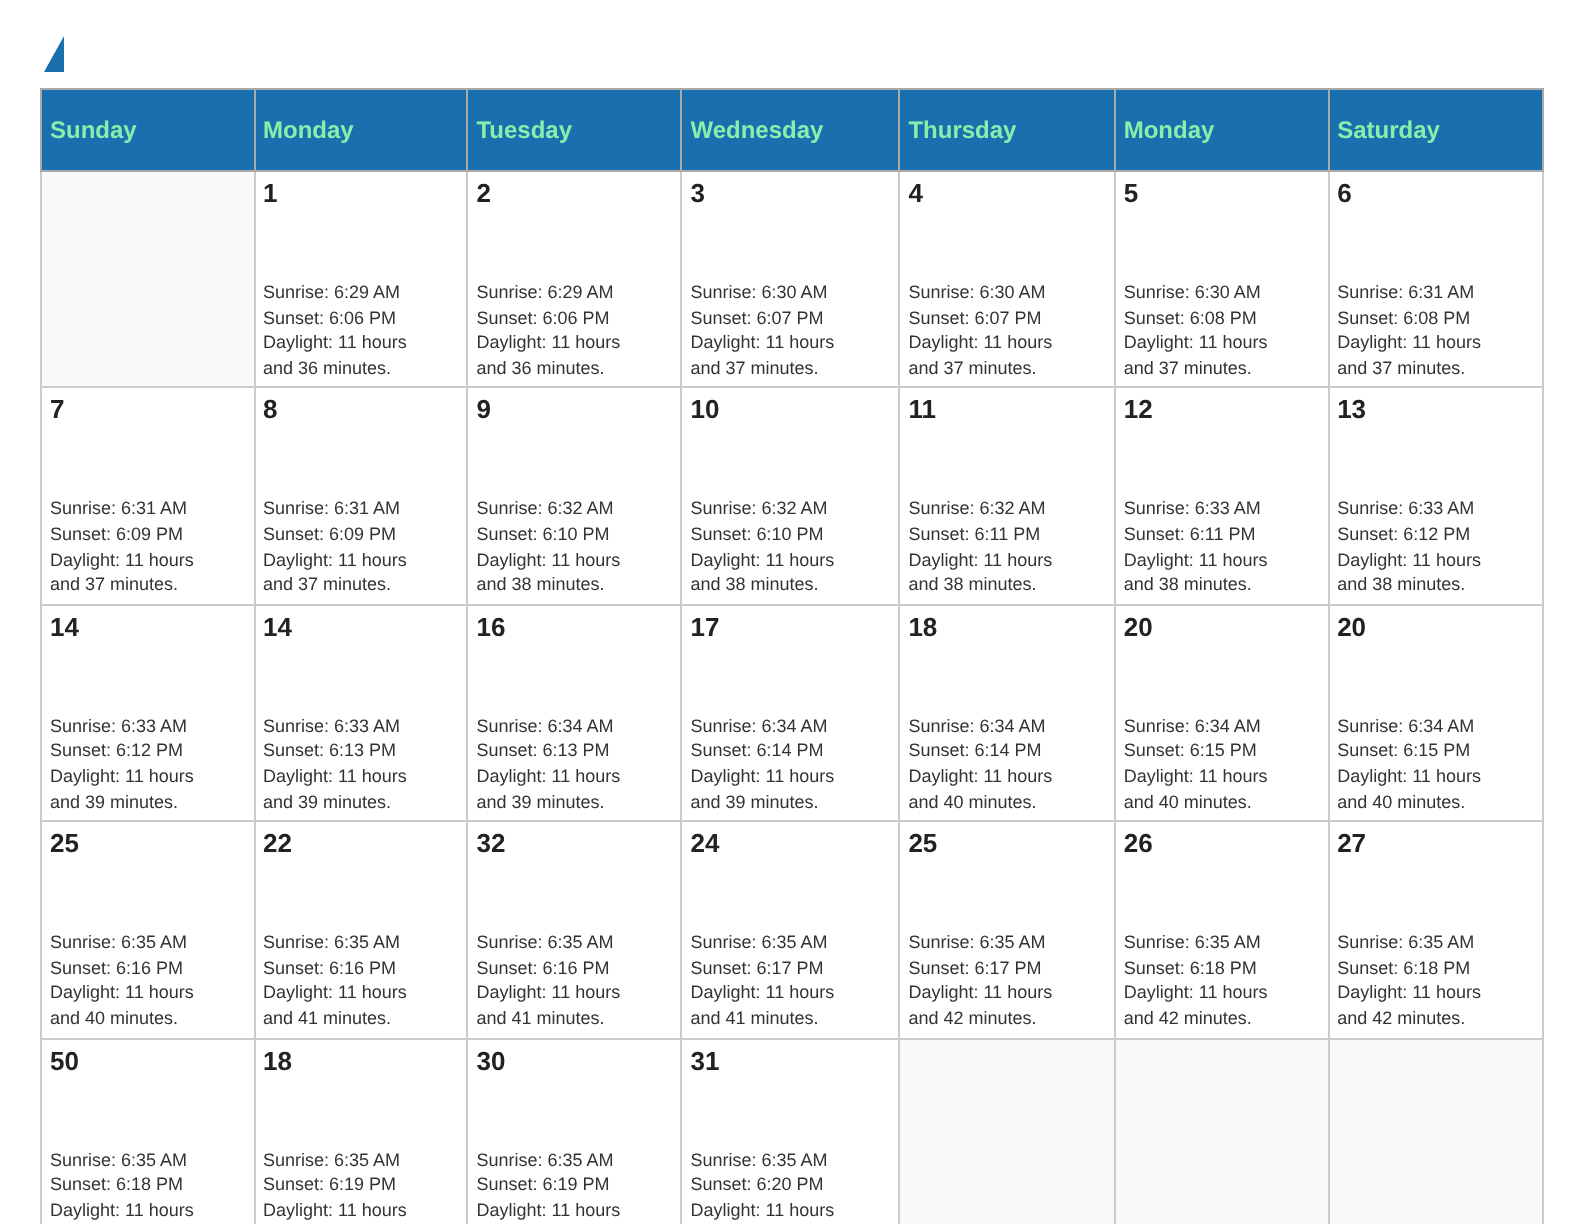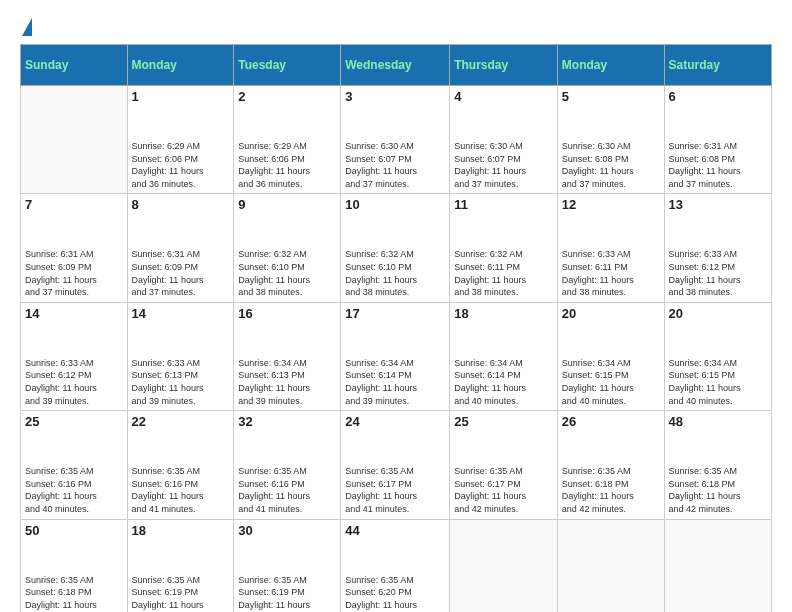--- a/index.html
+++ b/index.html
@@ -321,21 +321,21 @@
 and 42 minutes.</div>
           </td>
           <td>
             <span class="day-number">26</span>
             <div class="day-info" style="white-space: pre-line;">Sunrise: 6:35 AM
 Sunset: 6:18 PM
 Daylight: 11 hours
 and 42 minutes.</div>
           </td>
           <td>
-            <span class="day-number">48</span>
+            <span class="day-number">27</span>
             <div class="day-info" style="white-space: pre-line;">Sunrise: 6:35 AM
 Sunset: 6:18 PM
 Daylight: 11 hours
 and 42 minutes.</div>
           </td>
         </tr>
         <tr>
           <td>
             <span class="day-number">50</span>
             <div class="day-info" style="white-space: pre-line;">Sunrise: 6:35 AM
@@ -351,21 +351,21 @@
 and 43 minutes.</div>
           </td>
           <td>
             <span class="day-number">30</span>
             <div class="day-info" style="white-space: pre-line;">Sunrise: 6:35 AM
 Sunset: 6:19 PM
 Daylight: 11 hours
 and 43 minutes.</div>
           </td>
           <td>
-            <span class="day-number">44</span>
+            <span class="day-number">31</span>
             <div class="day-info" style="white-space: pre-line;">Sunrise: 6:35 AM
 Sunset: 6:20 PM
 Daylight: 11 hours
 and 44 minutes.</div>
           </td>
           <td class="empty"></td>
           <td class="empty"></td>
           <td class="empty"></td>
         </tr>
       </tbody>

